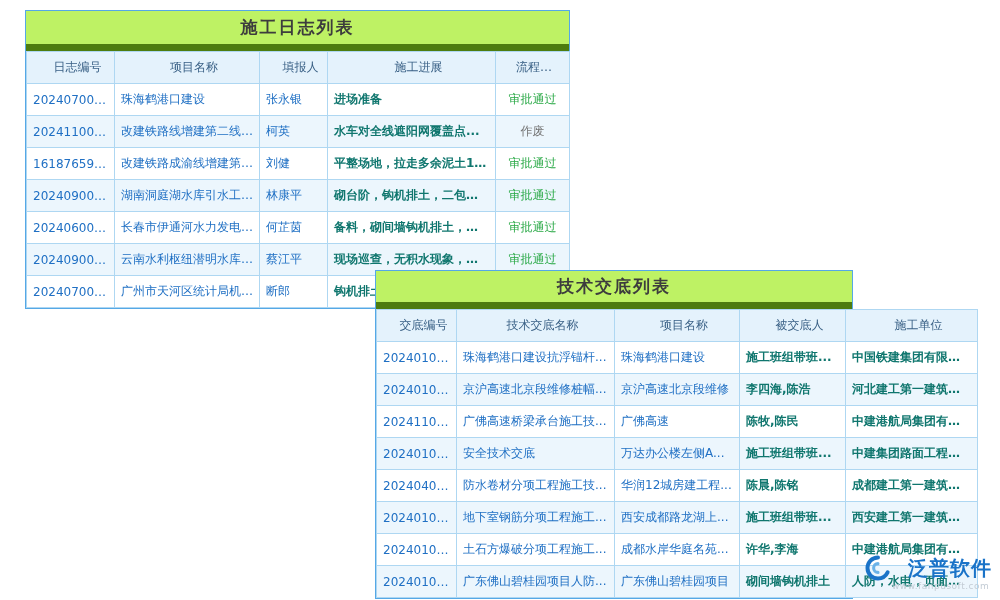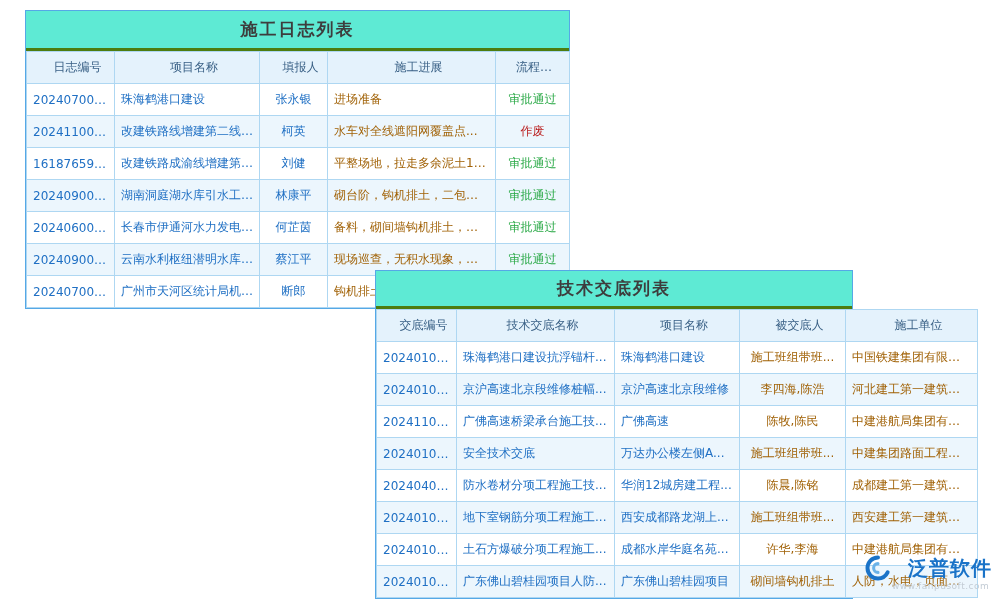--- a/index.html
+++ b/index.html
@@ -13,22 +13,22 @@
   .panel {
     position:absolute;
     background:#ffffff;
     border:1px solid #55a8e6;
   }
   .panel-title {
     height:40px;
     display:flex;
     align-items:center;
     justify-content:center;
-    background:#5eead4;
-    border-bottom:3px solid #4d7c0f;
+    background:#bef264;
+    border-bottom:7px solid #4d7c0f;
     font-size:17px;
     font-weight:bold;
     color:#3d3d3d;
     letter-spacing:2px;
   }
   table {
     width:100%;
     border-collapse:collapse;
     table-layout:fixed;
   }
@@ -44,26 +44,26 @@
   th {
     background:#e4f2fc;
     color:#3a6186;
     font-weight:normal;
     text-align:center;
     padding-left:20px;
   }
   tbody tr:nth-child(even) td { background:#ecf6fd; }
   tbody tr:nth-child(odd)  td { background:#ffffff; }
   td.blue { color:#2070c4; }
-  td.dark { color:#a16207; }
-  td.center { text-align:center; }
+  td.dark { color:#0f766e;font-weight:bold; }
+  td.center { }
   td.left { text-align:left; }
   td.status { text-align:center; font-weight:normal;font-family:Liberation Mono, monospace; }
   td.status.approved { color:#27a844; }
-  td.status.voided   { color:#b91c1c; }
+  td.status.voided   { color:#737373; }
 
   
   #log-panel { left:25px; top:10px; width:545px; z-index:1; }
   
   #disclosure-panel { left:375px; top:270px; width:478px; z-index:2; }
   #disclosure-panel .panel-title { height:38px; }
 
   
   .logo {
     position:absolute;

